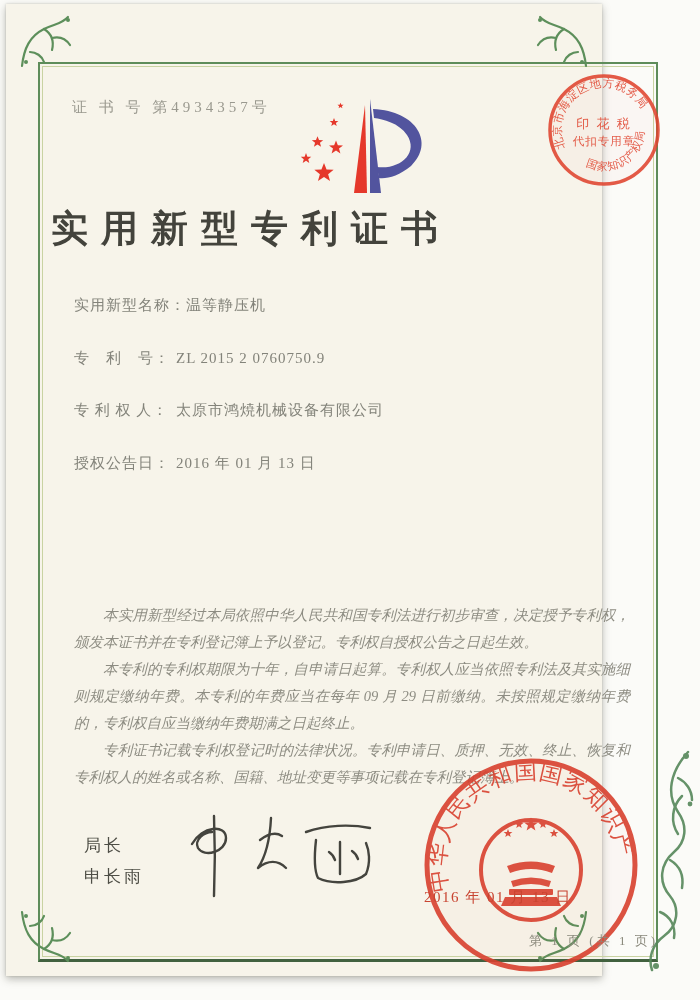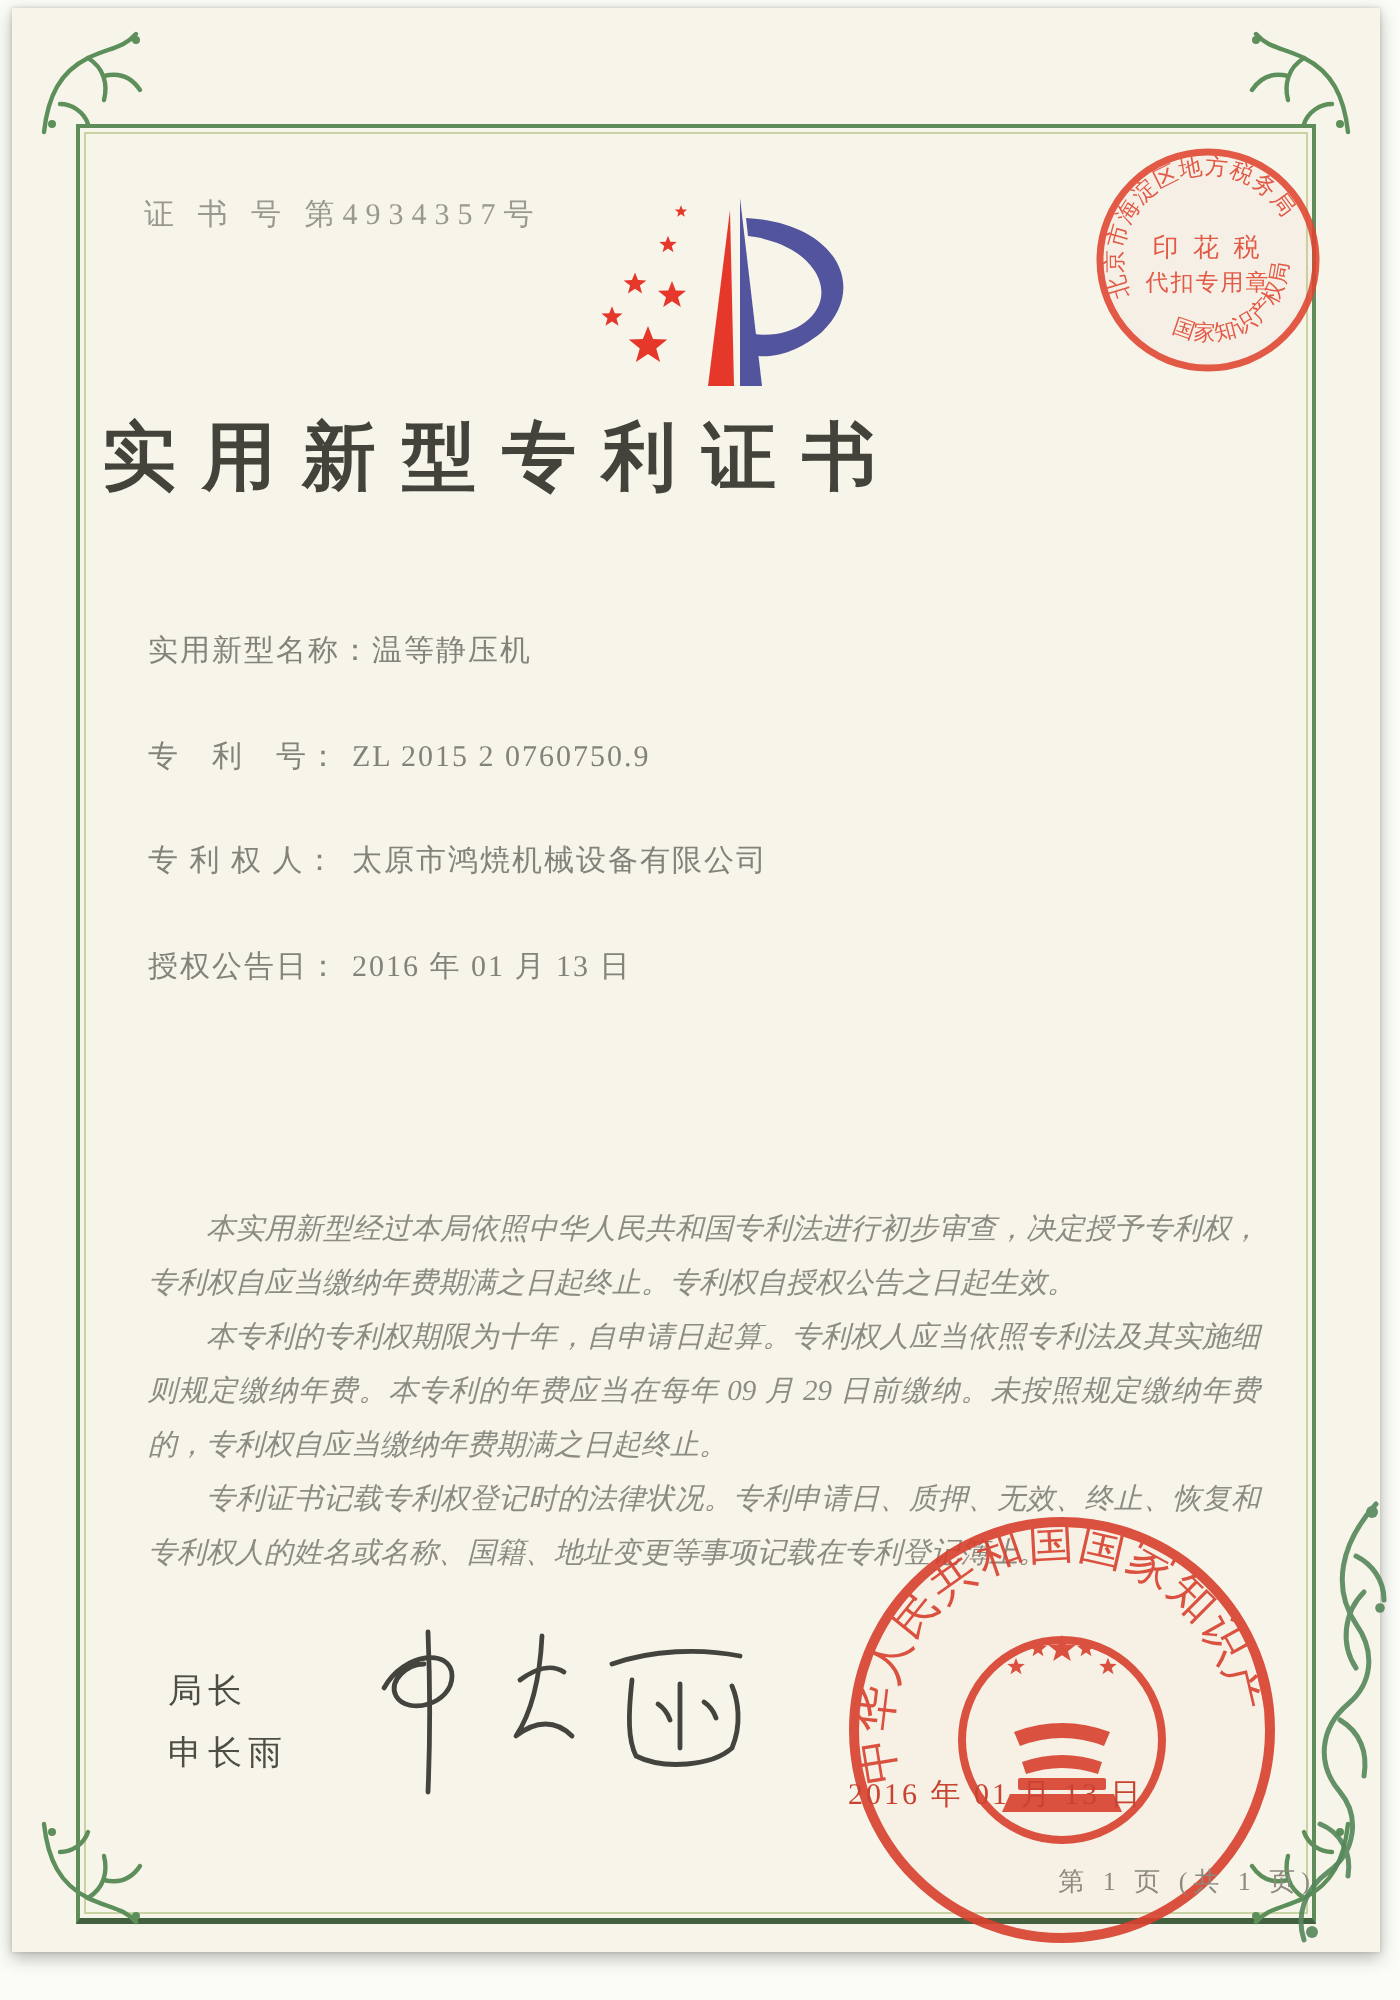--- a/index.html
+++ b/index.html
@@ -1,20 +1,20 @@
 <!DOCTYPE html>
 <html><head>
 <meta charset="utf-8">
 <style>
   * { margin:0; padding:0; box-sizing:border-box; }
   html,body { width:700px; height:1000px; background:#fbfbf8; overflow:hidden; }
   body { font-family:"Liberation Serif","DejaVu Serif",serif; position:relative; }
 
   .paper {
-    position:absolute; left:6px; top:4px; width:684px; height:972px;
+    position:absolute; left:6px; top:4px; width:596px; height:972px;
     background:#f7f4ea;
     box-shadow:0 3px 8px rgba(60,60,50,.35), 0 0 2px rgba(120,120,100,.3);
   }
   .frame {
     position:absolute; left:32px; top:58px; width:620px; height:900px;
     border:2px solid #5e8c5a;
     border-bottom:3px solid #41613f;
   }
   .frame-inner {
     position:absolute; inset:2px;
@@ -35,21 +35,21 @@
   }
 
   .logo { position:absolute; left:278px; top:88px; width:152px; height:108px; }
 
   .title {
     position:absolute; left:32px; top:200px; width:620px;
     text-align:left; font-size:37px; font-weight:bold;
     letter-spacing:13px; color:#43433c; text-indent:13px;
   }
 
-  .fields { position:absolute; left:68px; top:312px; width:560px; }
+  .fields { position:absolute; left:68px; top:292px; width:560px; }
   .field-row { height:52.6px; font-size:15px; color:#83837a; letter-spacing:1px; }
   .field-label { display:inline-block; min-width:102px; }
   .field-value { color:#83837a; }
 
   .paragraphs {
     position:absolute; left:68px; top:598px; width:556px;
     font-size:14.5px; line-height:27px; color:#8d8c82;
     font-style:italic; text-align:justify;
   }
   .paragraphs p { text-indent:2em; }
@@ -155,21 +155,21 @@
     </div>
     <div class="field-row">
       <span class="field-label">专 利 权 人：</span><span class="field-value">太原市鸿焼机械设备有限公司</span>
     </div>
     <div class="field-row">
       <span class="field-label">授权公告日：</span><span class="field-value">2016 年 01 月 13 日</span>
     </div>
   </div>
 
   <div class="paragraphs">
-    <p>本实用新型经过本局依照中华人民共和国专利法进行初步审查，决定授予专利权，专利权自应当缴纳年费期满之日起终止。专利权自授权公告之日起生效。</p>
+    <p>本实用新型经过本局依照中华人民共和国专利法进行初步审查，决定授予专利权，颁发本证书并在专利登记簿上予以登记。专利权自授权公告之日起生效。</p>
     <p>本专利的专利权期限为十年，自申请日起算。专利权人应当依照专利法及其实施细则规定缴纳年费。本专利的年费应当在每年 09 月 29 日前缴纳。未按照规定缴纳年费的，专利权自应当缴纳年费期满之日起终止。</p>
     <p>专利证书记载专利权登记时的法律状况。专利申请日、质押、无效、终止、恢复和专利权人的姓名或名称、国籍、地址变更等事项记载在专利登记簿上。</p>
   </div>
 
   <div class="signer">
     <div>局长</div>
     <div>申长雨</div>
   </div>
 
   <svg class="signature-svg" viewBox="0 0 210 90">

